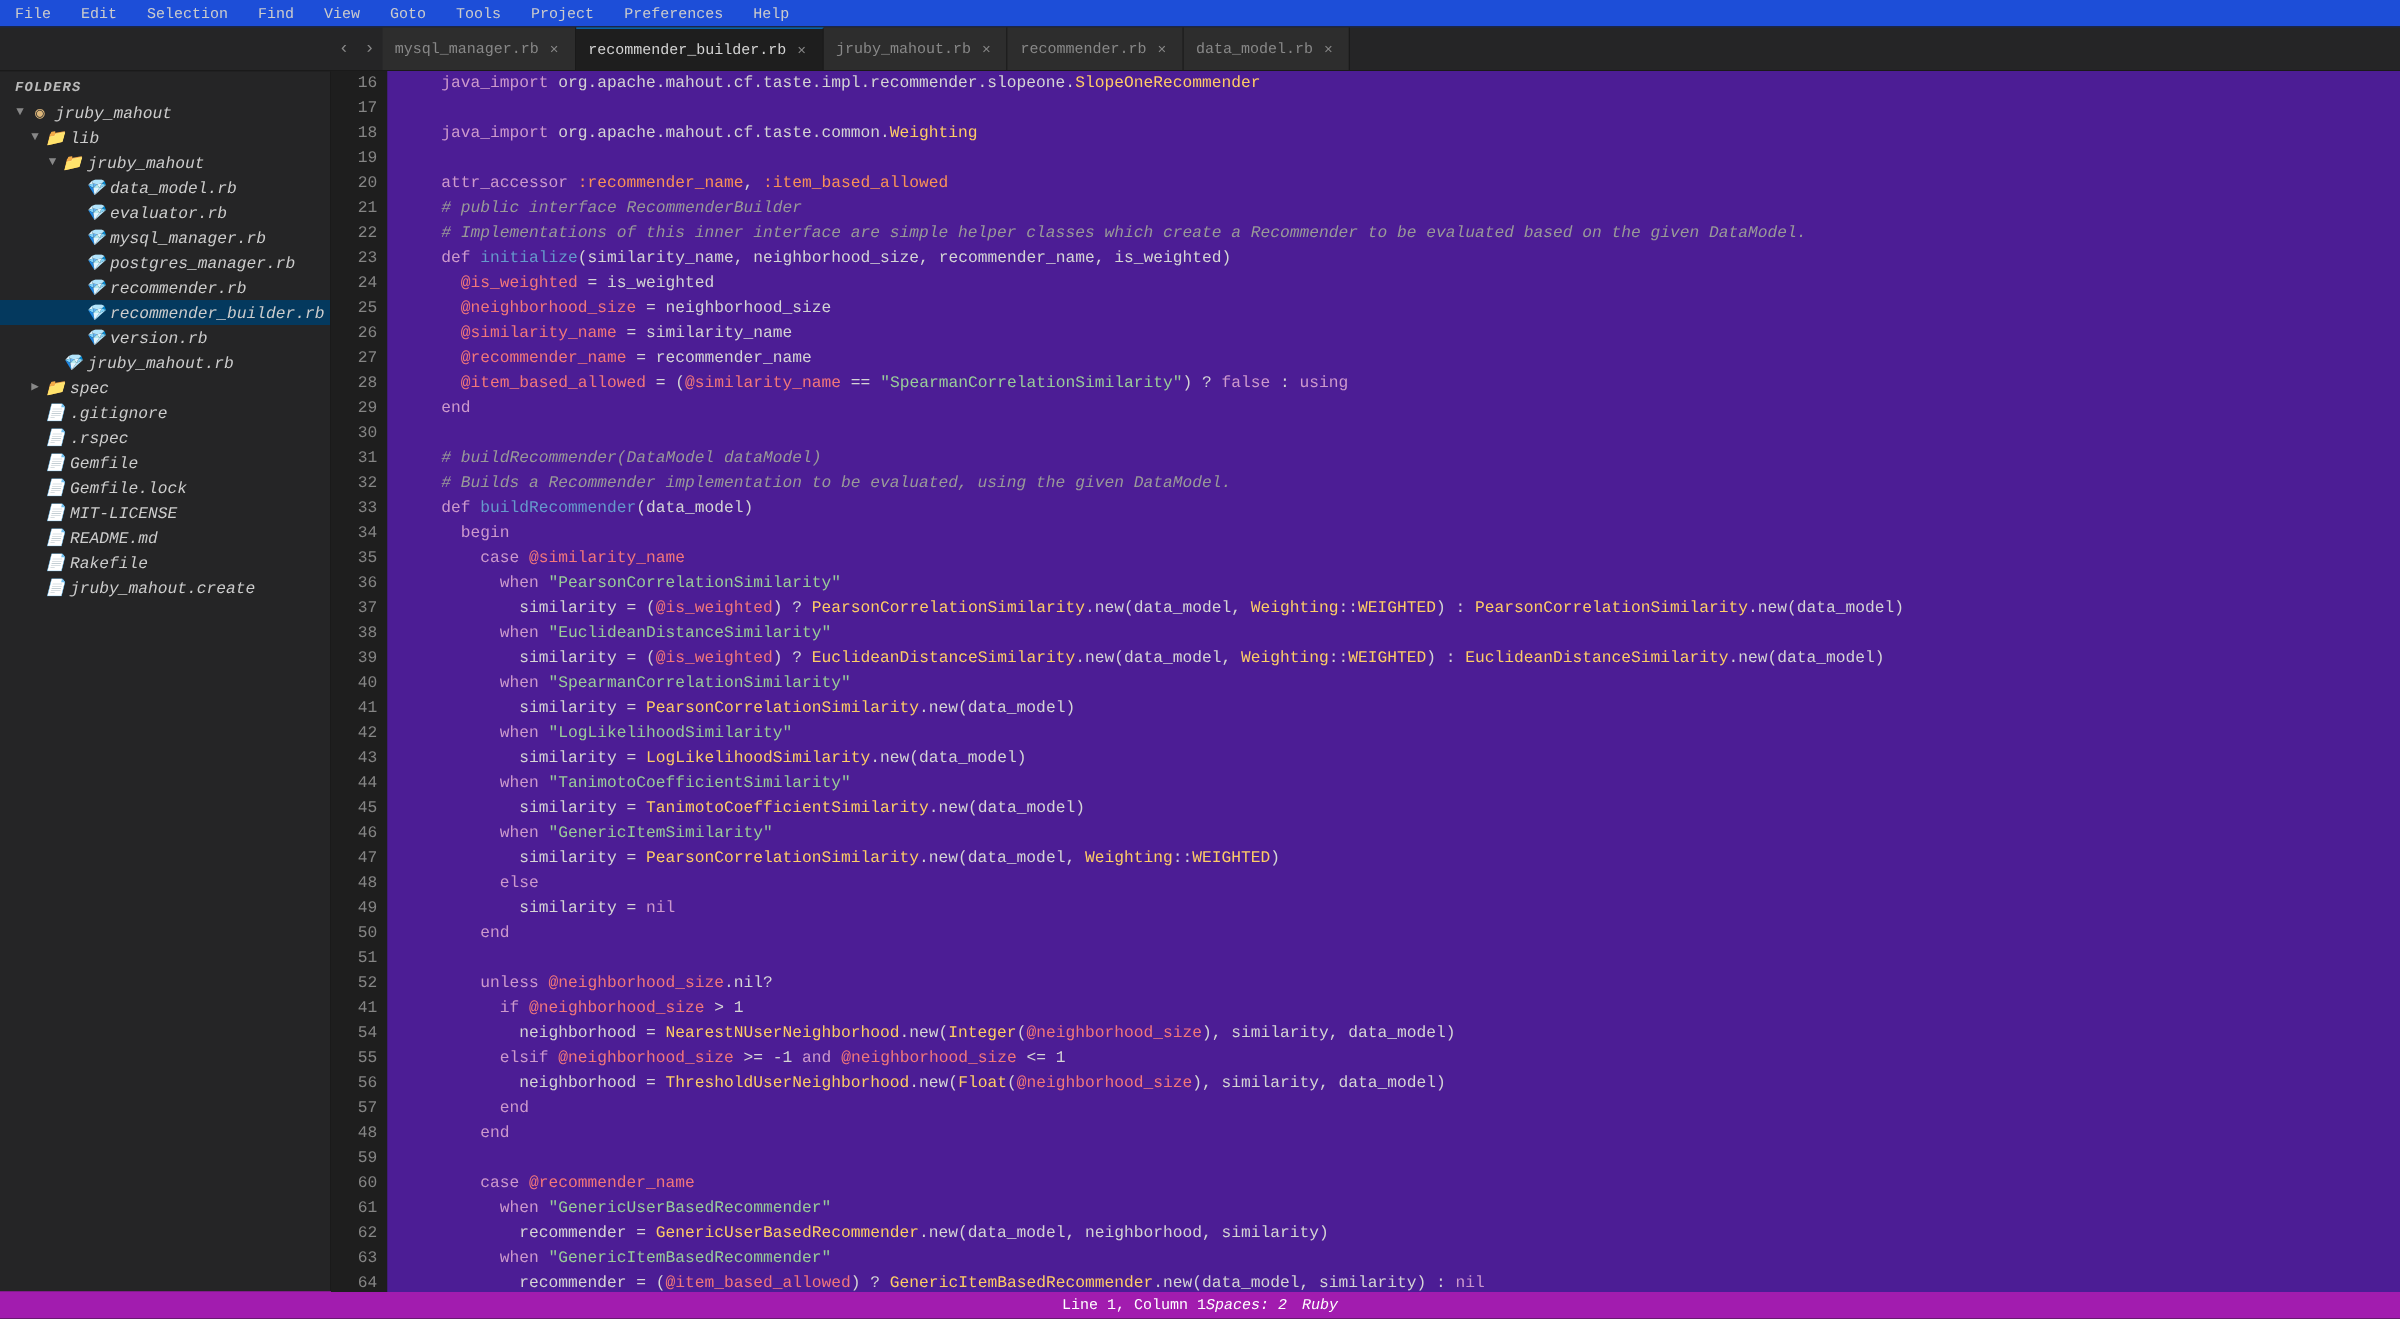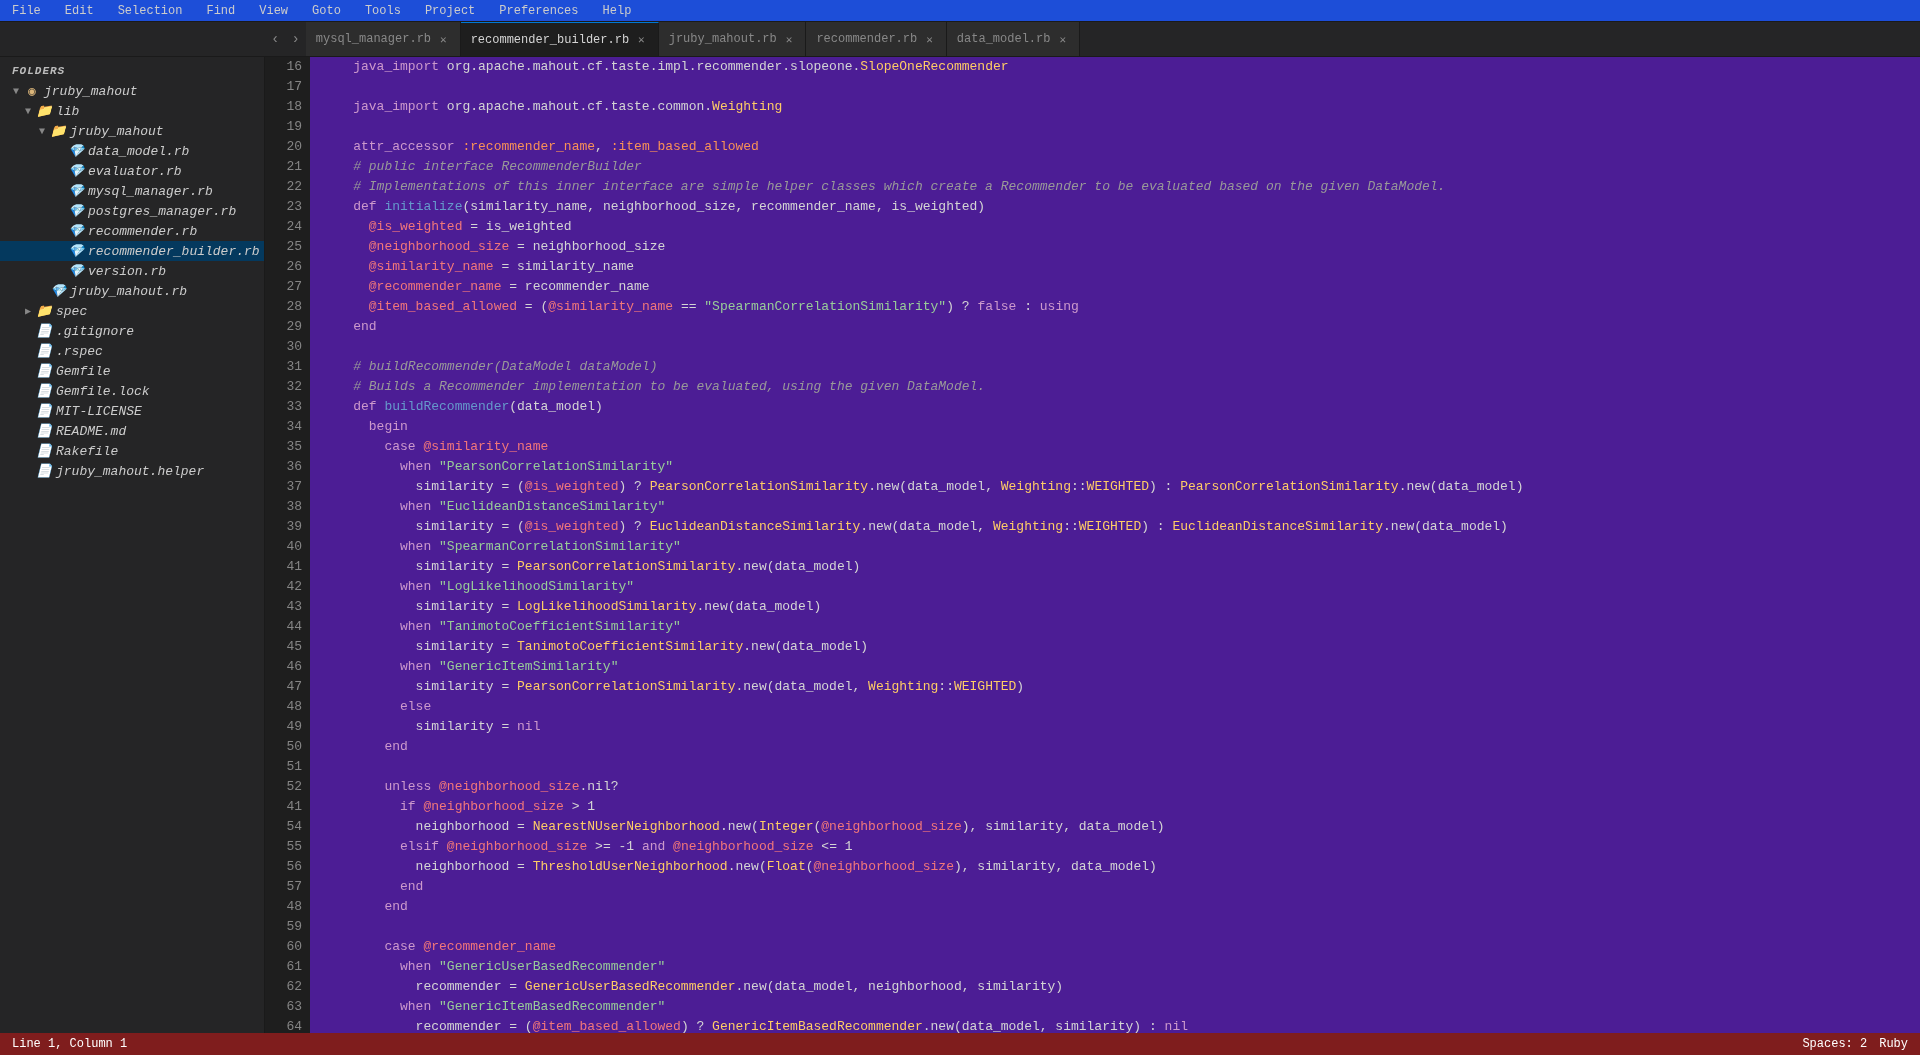--- a/index.html
+++ b/index.html
@@ -154,32 +154,32 @@
     #code-content {
       flex: 1;
       padding: 0 12px;
       white-space: pre;
       line-height: 20px;
       font-size: 13px;
     }
 
     
     #status-bar {
-      background: #7f1d1d;
+      background: #a21caf;
       height: 22px;
       display: flex;
       align-items: center;
       padding: 0 12px;
       font-size: 12px;
       color: #fff;
       flex-shrink: 0;
-      justify-content: space-between;
+      justify-content: center;
     }
     .status-left { display: flex; gap: 12px; }
-    .status-right { display: flex; gap: 12px; }
+    .status-right { display: flex; gap: 12px; font-style: italic; }
 
     
     .kw { color: #cc99cc; }
     .def { color: #6699cc; }      
     .str { color: #99cc99; }      
     .inst { color: #f2777a; }     
     .comment { color: #999; font-style: italic; }
     .class-name { color: #ffcc66; }
     .sym { color: #f99157; }      
     .const { color: #ffcc66; }
@@ -327,21 +327,21 @@
       <span>README.md</span>
     </div>
     <div class="tree-item" style="padding-left:20px;">
       <span class="tree-arrow"> </span>
       <span class="tree-icon file-icon">📄</span>
       <span>Rakefile</span>
     </div>
     <div class="tree-item" style="padding-left:20px;">
       <span class="tree-arrow"> </span>
       <span class="tree-icon file-icon">📄</span>
-      <span>jruby_mahout.helper</span>
+      <span>jruby_mahout.create</span>
     </div>
   </div>
 
   <div id="editor">
     <div id="code-container">
       <div id="line-numbers">
         <div>16</div>
           <div>17</div>
           <div>18</div>
           <div>19</div>

